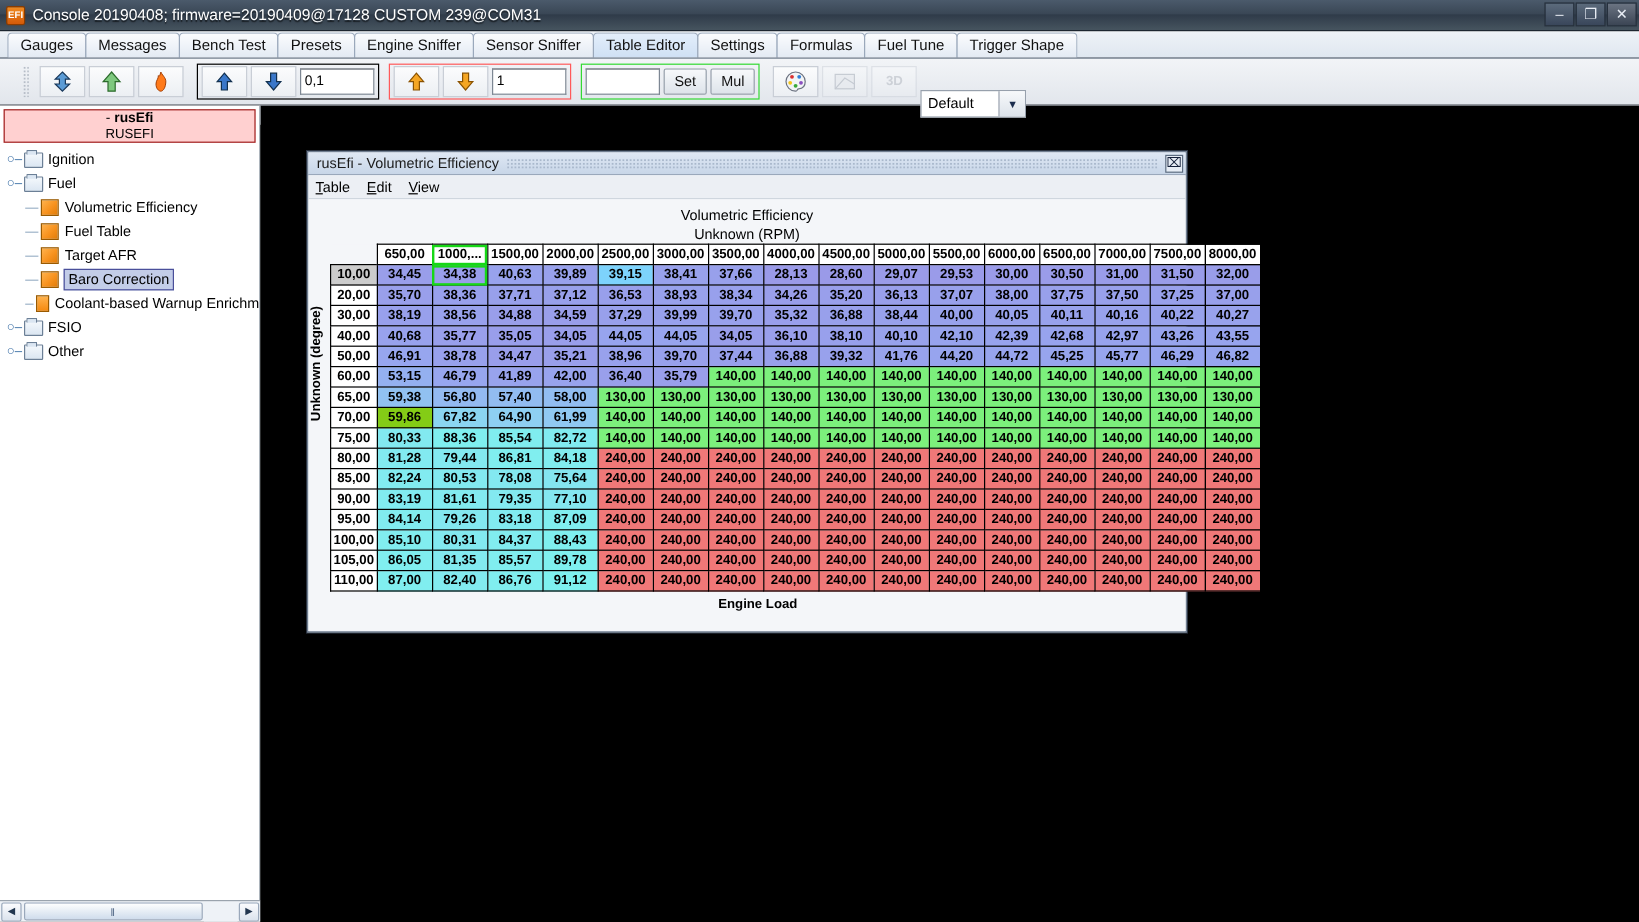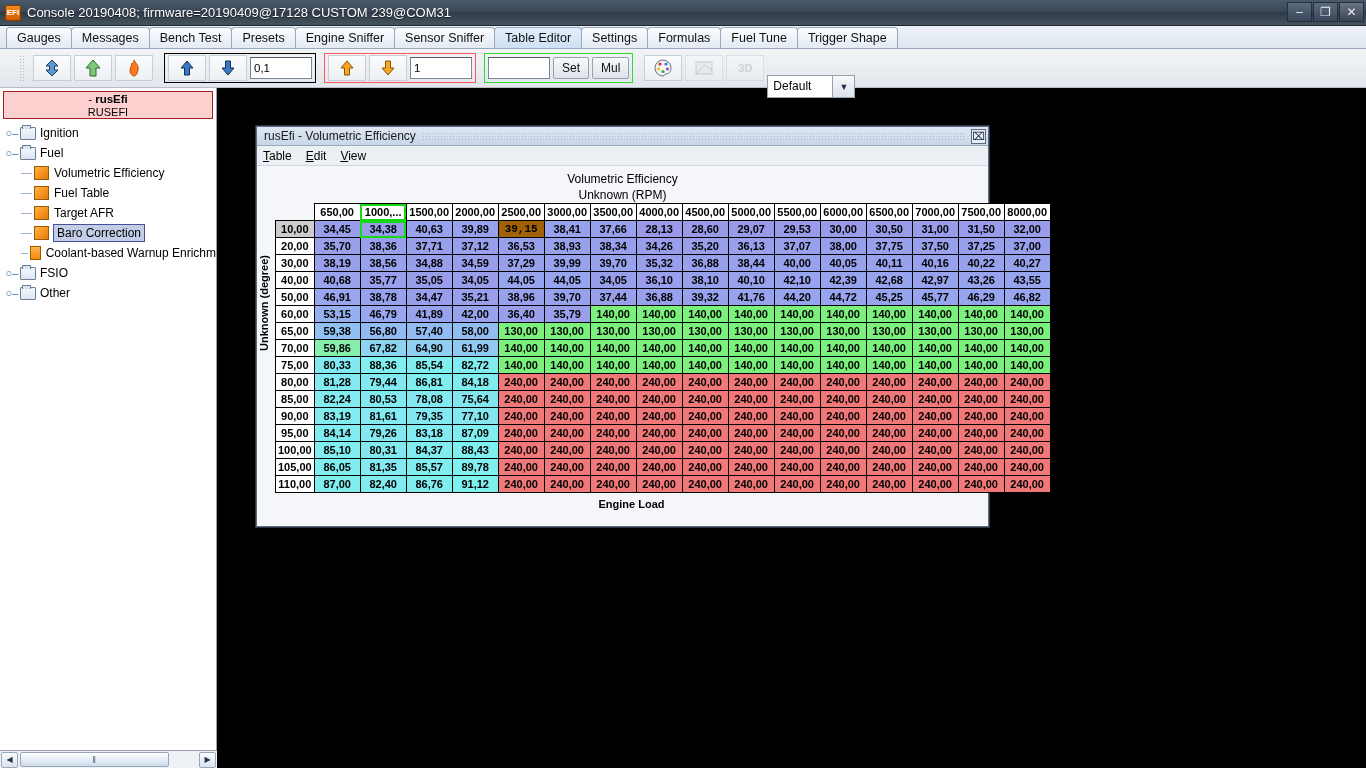--- a/index.html
+++ b/index.html
@@ -465,21 +465,21 @@
                   <th class="colhdr">8000,00</th>
                 </tr>
             </thead>
             <tbody id="tbody">
                 <tr>
                   <th class="rowhdr sel">10,00</th>
                   <td class="cell" style="background: rgb(153, 158, 234);">34,45</td>
                   <td class="cell sel" style="background: rgb(153, 158, 234);">34,38</td>
                   <td class="cell" style="background: rgb(152, 162, 237);">40,63</td>
                   <td class="cell" style="background: rgb(152, 161, 236);">39,89</td>
-                  <td class="cell" style="background: #a16207; font-family: Liberation Mono, monospace;">39,15</td>
+                  <td class="cell" style="background: #7dd3fc;">39,15</td>
                   <td class="cell" style="background: rgb(152, 161, 236);">38,41</td>
                   <td class="cell" style="background: rgb(152, 160, 235);">37,66</td>
                   <td class="cell" style="background: rgb(154, 154, 232);">28,13</td>
                   <td class="cell" style="background: rgb(154, 154, 232);">28,60</td>
                   <td class="cell" style="background: rgb(154, 155, 232);">29,07</td>
                   <td class="cell" style="background: rgb(154, 155, 233);">29,53</td>
                   <td class="cell" style="background: rgb(154, 155, 233);">30,00</td>
                   <td class="cell" style="background: rgb(154, 156, 233);">30,50</td>
                   <td class="cell" style="background: rgb(153, 156, 233);">31,00</td>
                   <td class="cell" style="background: rgb(153, 156, 233);">31,50</td>
@@ -594,21 +594,21 @@
                   <td class="cell" style="background: rgb(124, 240, 124);">130,00</td>
                   <td class="cell" style="background: rgb(124, 240, 124);">130,00</td>
                   <td class="cell" style="background: rgb(124, 240, 124);">130,00</td>
                   <td class="cell" style="background: rgb(124, 240, 124);">130,00</td>
                   <td class="cell" style="background: rgb(124, 240, 124);">130,00</td>
                   <td class="cell" style="background: rgb(124, 240, 124);">130,00</td>
                   <td class="cell" style="background: rgb(124, 240, 124);">130,00</td>
                 </tr>
                 <tr>
                   <th class="rowhdr">70,00</th>
-                  <td class="cell" style="background: #86efac; margin-left: 36px;">59,86</td>
+                  <td class="cell" style="background: #84cc16; margin-left: 36px;">59,86</td>
                   <td class="cell" style="background: rgb(139, 213, 241);">67,82</td>
                   <td class="cell" style="background: rgb(142, 207, 242);">64,90</td>
                   <td class="cell" style="background: rgb(144, 201, 242);">61,99</td>
                   <td class="cell" style="background: rgb(124, 240, 124);">140,00</td>
                   <td class="cell" style="background: rgb(124, 240, 124);">140,00</td>
                   <td class="cell" style="background: rgb(124, 240, 124);">140,00</td>
                   <td class="cell" style="background: rgb(124, 240, 124);">140,00</td>
                   <td class="cell" style="background: rgb(124, 240, 124);">140,00</td>
                   <td class="cell" style="background: rgb(124, 240, 124);">140,00</td>
                   <td class="cell" style="background: rgb(124, 240, 124);">140,00</td>

